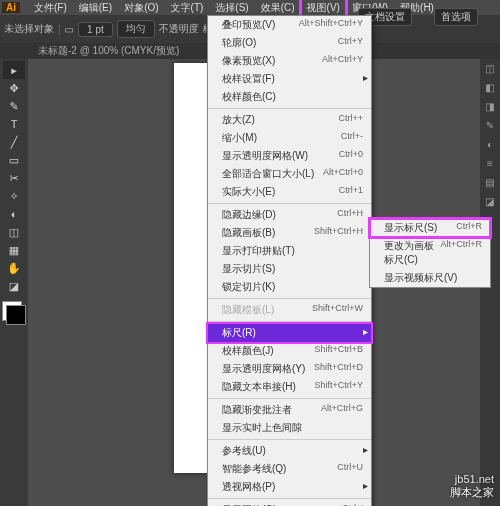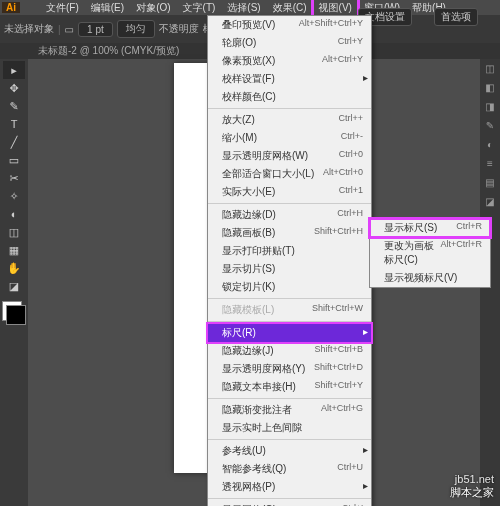--- a/index.html
+++ b/index.html
@@ -1,17 +1,17 @@
 <!DOCTYPE html>
 <html><head>
 <meta charset="utf-8">
 <style>
 html,body{margin:0;padding:0;background:#1a1a1a;font-family:"Microsoft YaHei",SimSun,sans-serif;font-size:10px;color:#ccc;width:500px;height:506px;overflow:hidden;position:relative}
 .menubar{background:#4a4a4a;height:15px;display:flex;align-items:center;padding:0 2px;position:relative}
-.ai-logo{background:#3a2a1a;color:#ff9a00;font-weight:bold;padding:0 4px;margin-right:20px;font-size:10px}
+.ai-logo{background:#3a2a1a;color:#ff9a00;font-weight:bold;padding:0 4px;margin-right:8px;font-size:10px}
 .menu-item{padding:5px 6px;color:#ddd;cursor:pointer;font-size:10px}
 .menu-view{outline:3px solid #e040fb;outline-offset:-1px}
 .toolbar{background:#383838;height:24px;display:flex;align-items:center;padding:2px 4px;gap:4px;font-size:10px;color:#bbb}
 .tool-sel{background:#2a2a2a;border:1px solid #555;padding:1px 8px;border-radius:3px}
 .sep{color:#666}
 .tab-bar{background:#333;height:16px;display:flex;align-items:flex-end;color:#aaa;font-size:10px;padding-left:30px}
 .tab{padding:1px 8px}
 .workspace{position:relative;display:flex;height:451px}
 .left-tools{width:28px;background:#3a3a3a;display:flex;flex-direction:column;align-items:center;padding-top:2px;gap:0}
 .tool-btn{width:22px;height:18px;display:flex;align-items:center;justify-content:center;color:#ccc;font-size:11px;cursor:pointer}
@@ -168,21 +168,21 @@
     <div class="row dis">
       <span>隐藏模板(L)</span>
       <span class="cue">Shift+Ctrl+W</span>
     </div>
     <div class="divider"></div>
     <div class="row hl">
       <span>标尺(R)</span>
       <span class="submenu-arrow">▸</span>
     </div>
     <div class="row">
-      <span>隐藏边缘(J)</span>
+      <span>校样颜色(J)</span>
       <span class="cue">Shift+Ctrl+B</span>
     </div>
     <div class="row">
       <span>显示透明度网格(Y)</span>
       <span class="cue">Shift+Ctrl+D</span>
     </div>
     <div class="row">
       <span>隐藏文本串接(H)</span>
       <span class="cue">Shift+Ctrl+Y</span>
     </div>

